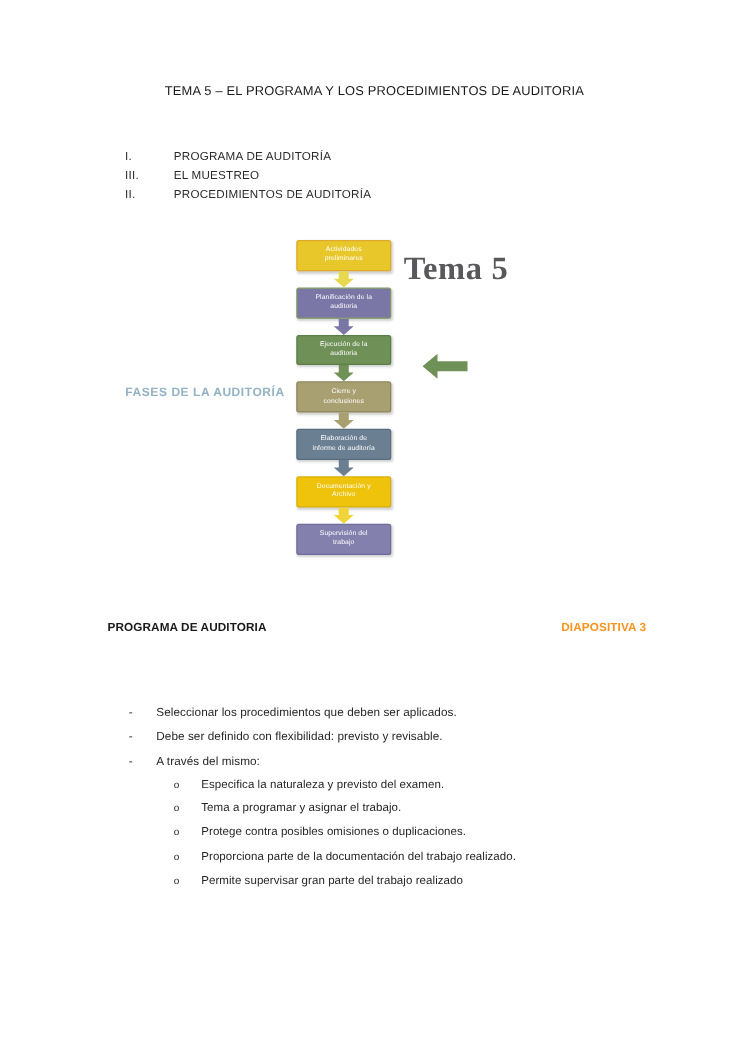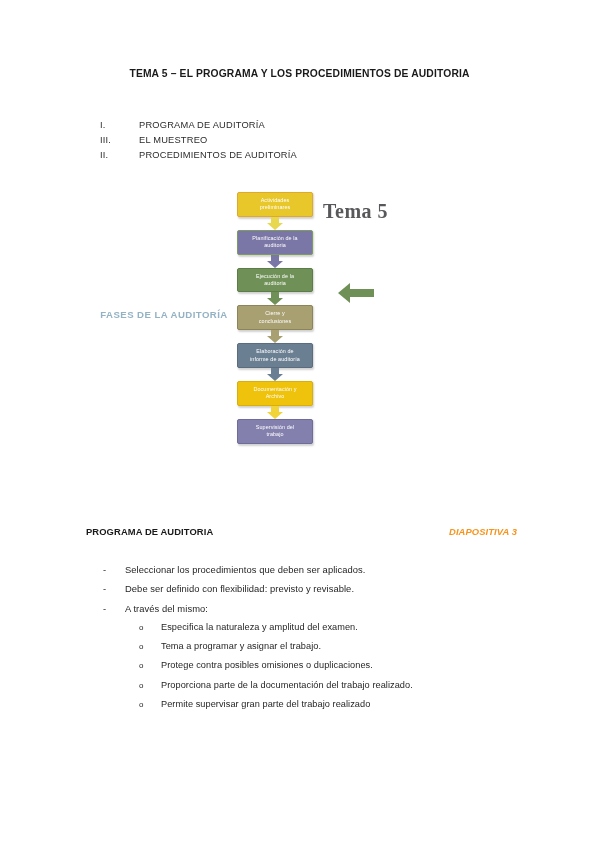--- a/index.html
+++ b/index.html
@@ -20,21 +20,21 @@
   }
 
   
   .doc-title {
     position: absolute;
     left: 0;
     right: 0;
     top: 68px;
     text-align: center;
     font-size: 10.3px;
-    font-weight: bold;
+    font-weight: normal;
     letter-spacing: 0.15px;
     color: #1a1a1a;
   }
 
   
   .toc {
     position: absolute;
     left: 100px;
     top: 118px;
     width: 360px;
@@ -69,21 +69,21 @@
     font-size: 9.6px;
     font-weight: bold;
     letter-spacing: 0.45px;
     color: #93b2c4;
   }
   .tema5 {
     position: absolute;
     left: 245px;
     top: 18px;
     font-family: "Liberation Serif", serif;
-    font-size: 20px;
+    font-size: 26px;
     font-weight: bold;
     color: #58585b;
     letter-spacing: 0.5px;
   }
   .green-arrow {
     position: absolute;
     left: 258px;
     top: 98px;
     width: 40px;
     height: 26px;
@@ -120,21 +120,21 @@
     left: 50%;
     top: 0;
     transform: translateX(-50%);
   }
 
   
   .sec-head {
     position: absolute;
     left: 86px;
     right: 82px;
-    top: 526px;
+    top: 496px;
     display: flex;
     justify-content: space-between;
     align-items: baseline;
     font-size: 9.4px;
     font-weight: bold;
     letter-spacing: 0.1px;
   }
   .sec-head .left { color: #1a1a1a; }
   .sec-head .right {
     color: #f7941e;
@@ -283,41 +283,41 @@
       <div class="flow-box" style="background: rgb(132, 128, 174); border-color: rgb(111, 107, 155);">
         <div>Supervisión del</div>
         <div>trabajo</div>
       </div>
 
     </div>
   </div>
 
   <div class="sec-head">
     <span class="left">PROGRAMA DE AUDITORIA</span>
-    <span class="right" style="color: rgb(247, 148, 30); font-style: italic;">DIAPOSITIVA 3</span>
+    <span class="right" style="color: rgb(247, 148, 30);">DIAPOSITIVA 3</span>
   </div>
 
 
   <div class="bullets">
     <div class="b1">
       <span class="mark">-</span>
       <span class="b-text">Seleccionar los procedimientos que deben ser aplicados.</span>
     </div>
     <div class="b1">
       <span class="mark">-</span>
       <span class="b-text">Debe ser definido con flexibilidad: previsto y revisable.</span>
     </div>
     <div class="b1">
       <span class="mark">-</span>
       <span class="b-text">A través del mismo:</span>
     </div>
 
     <div class="b2">
       <span class="mark">o</span>
-      <span class="b-text">Especifica la naturaleza y amplitud del examen.</span>
+      <span class="b-text">Especifica la naturaleza y previsto del examen.</span>
     </div>
     <div class="b2">
       <span class="mark">o</span>
       <span class="b-text">Tema a programar y asignar el trabajo.</span>
     </div>
     <div class="b2">
       <span class="mark">o</span>
       <span class="b-text">Protege contra posibles omisiones o duplicaciones.</span>
     </div>
     <div class="b2">

